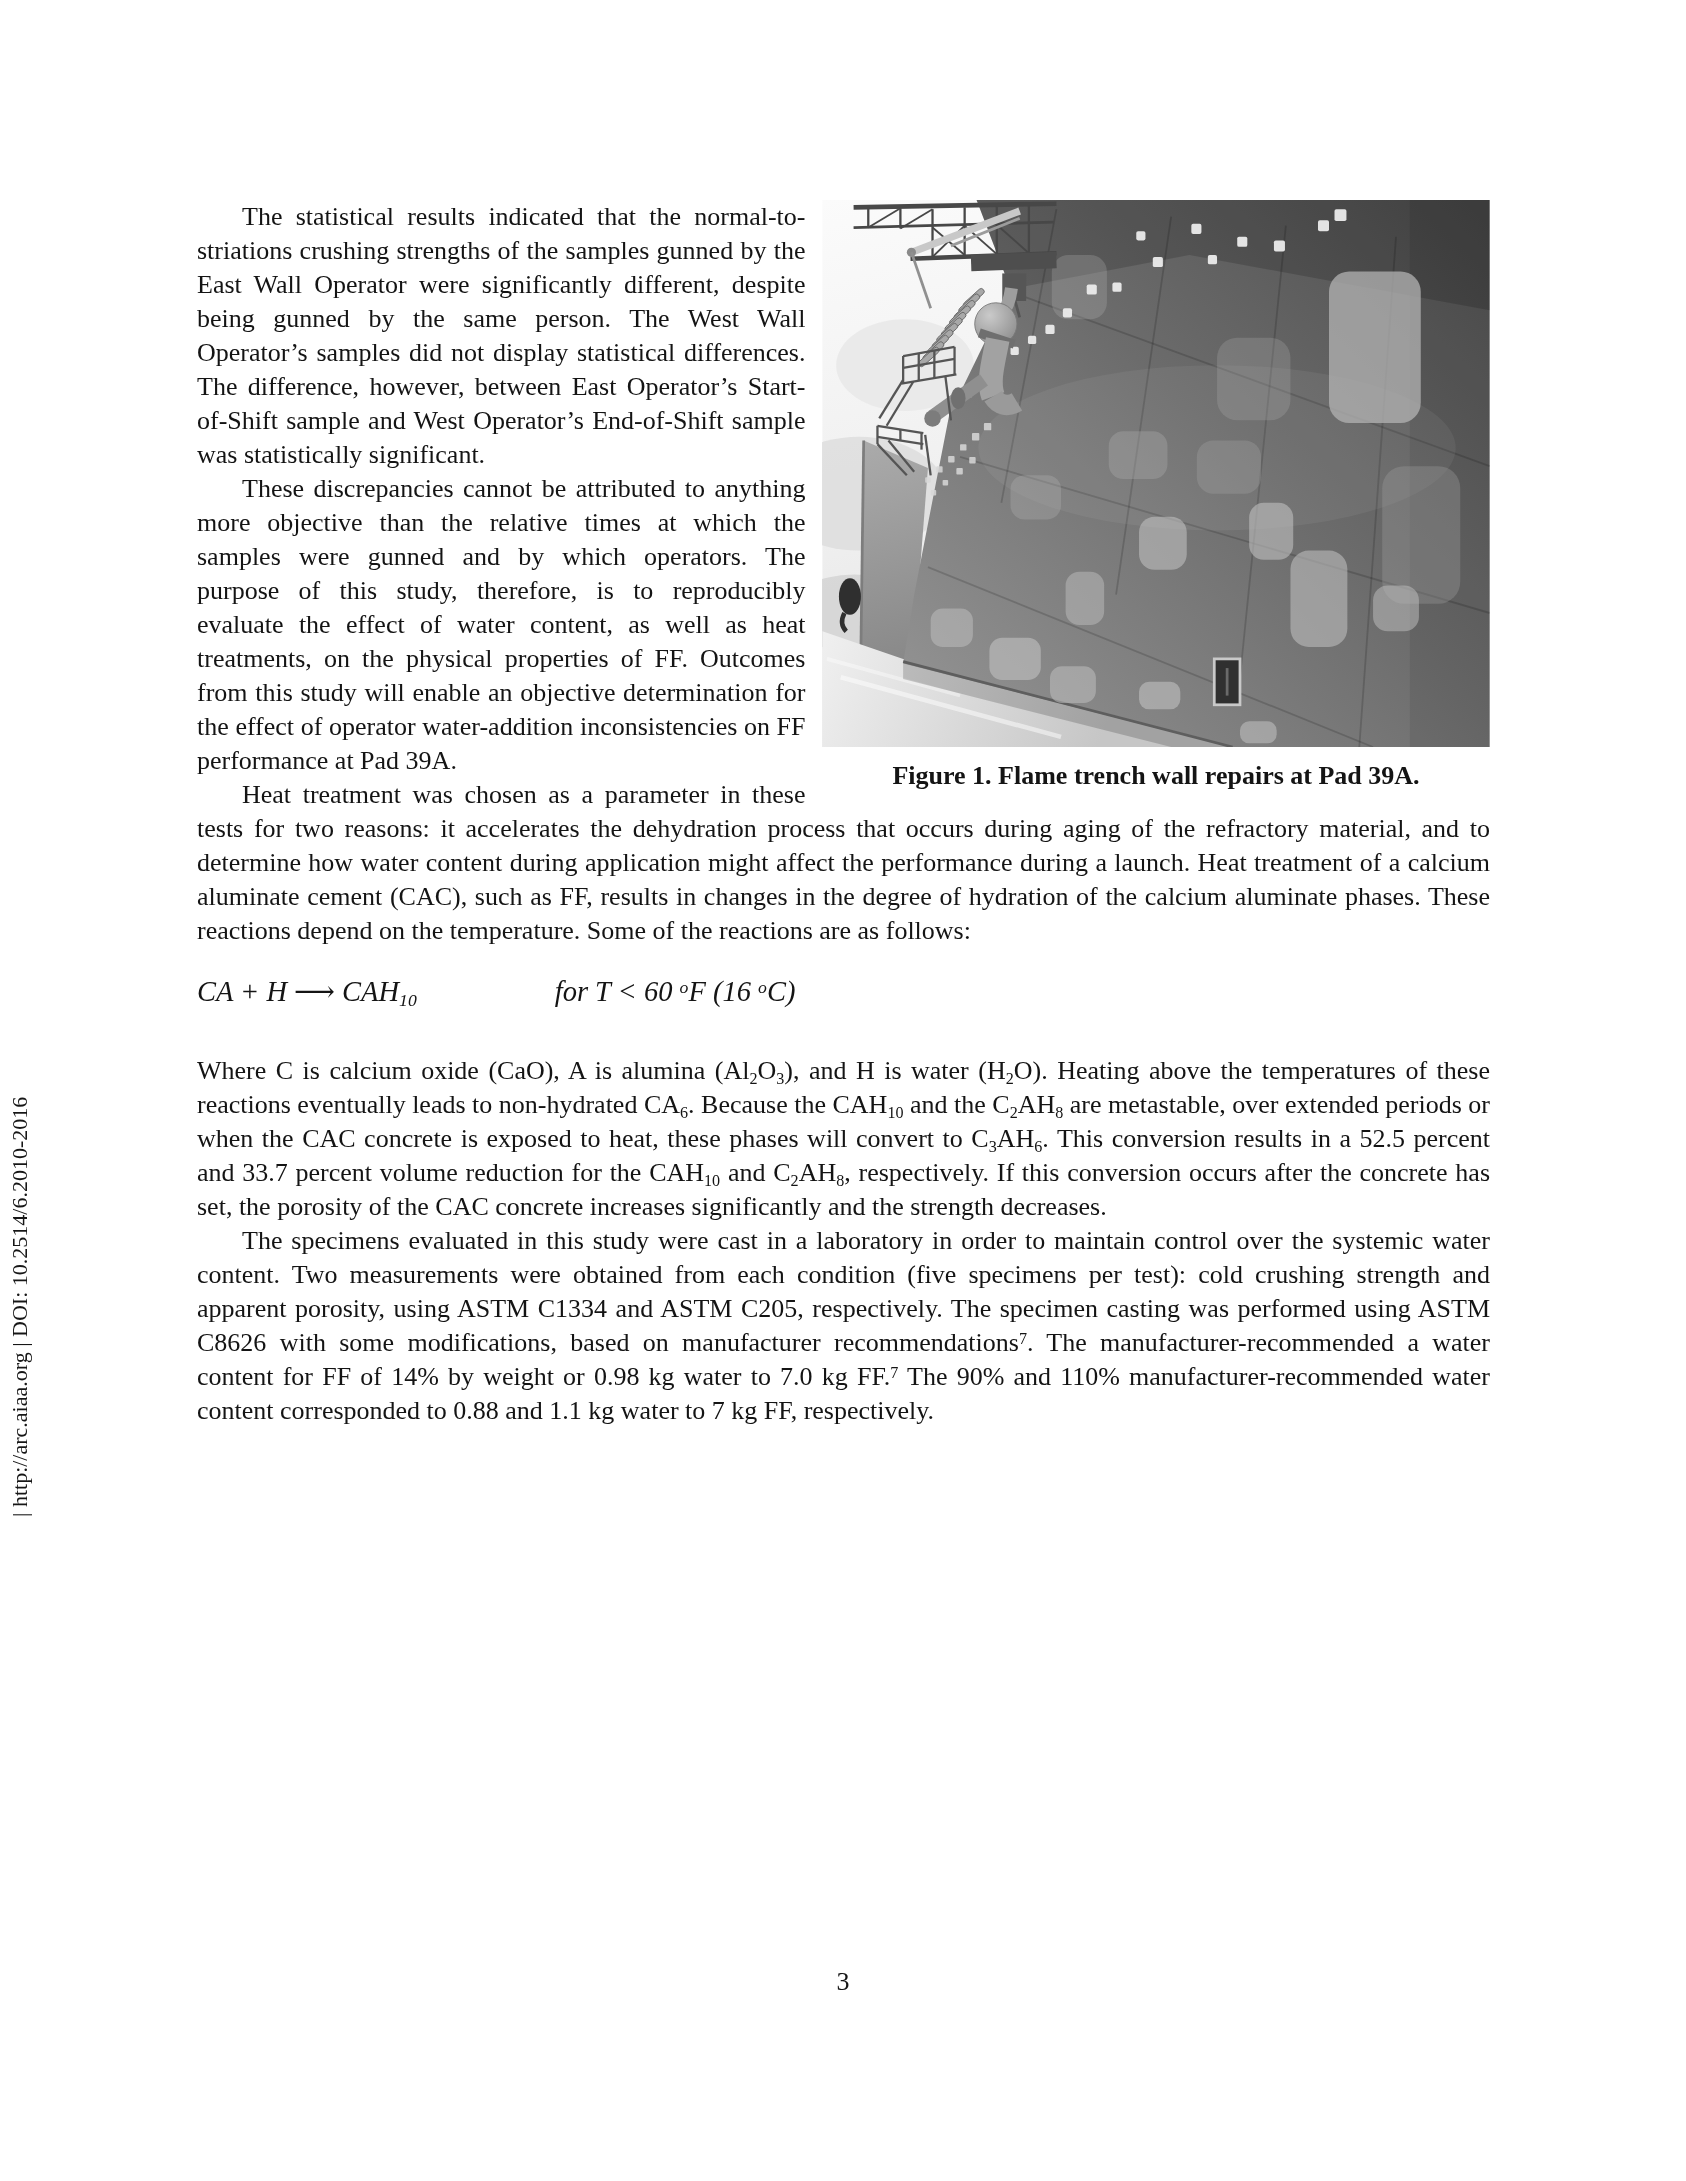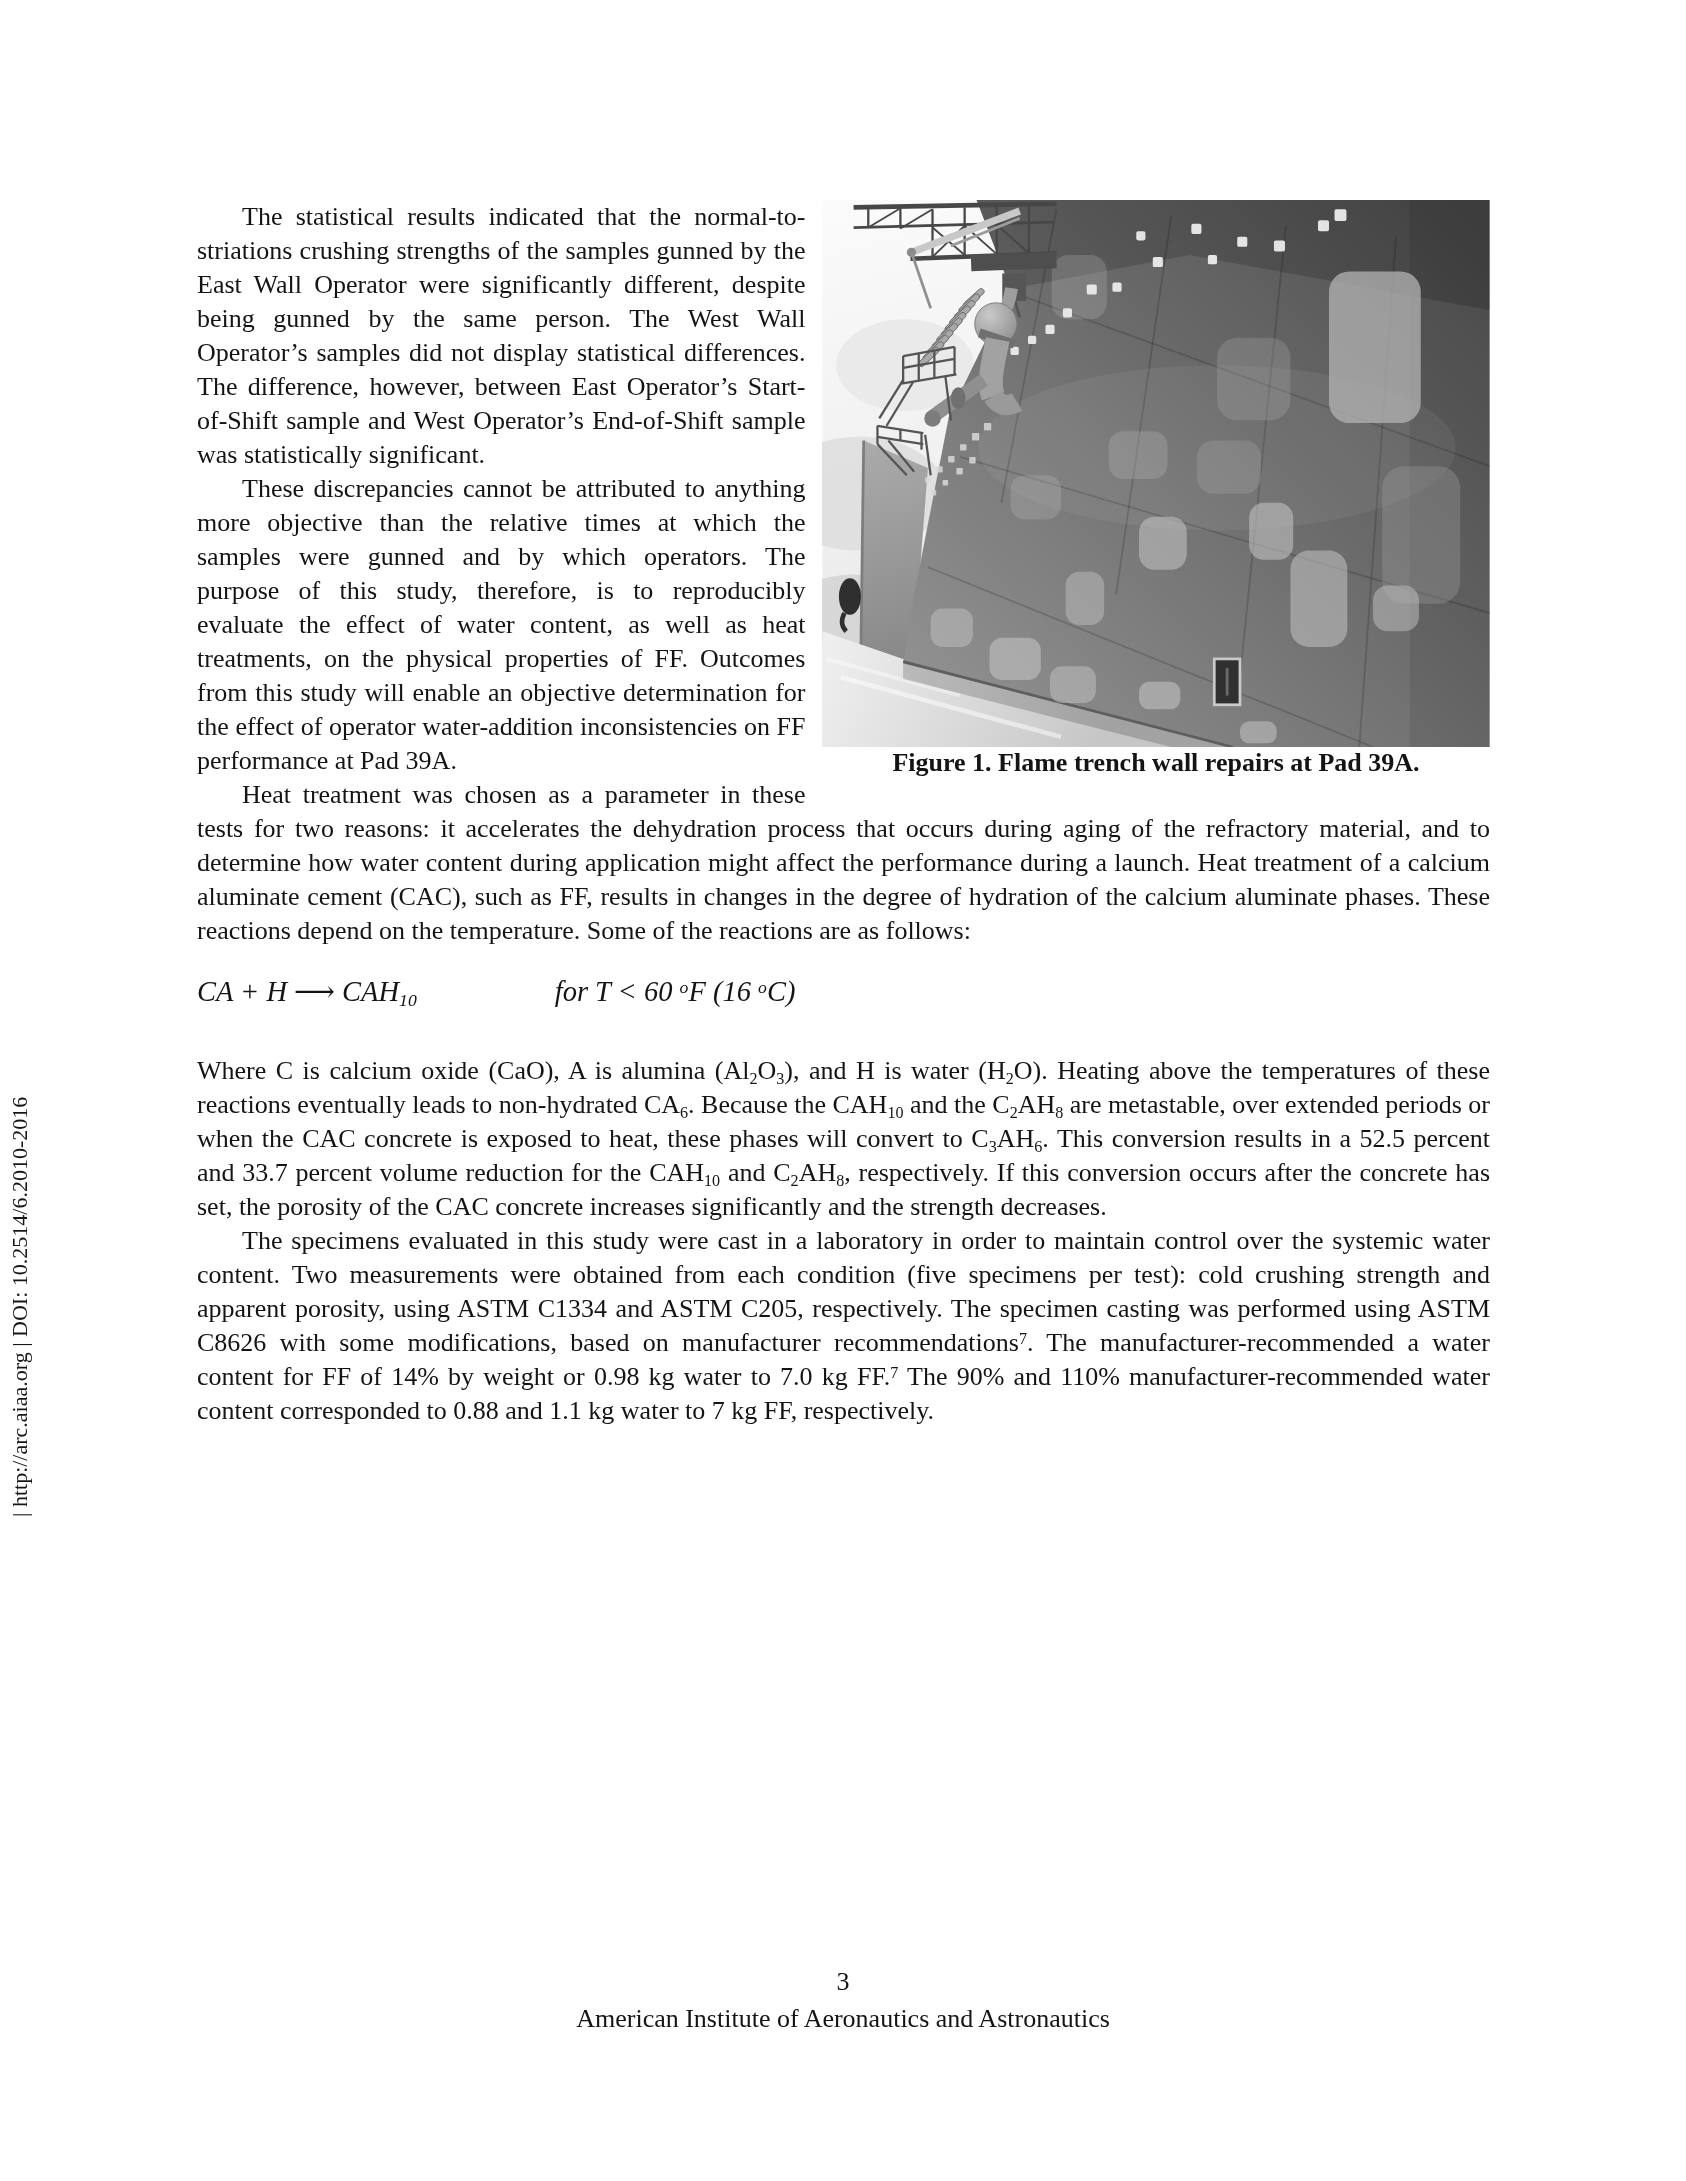--- a/index.html
+++ b/index.html
@@ -32,20 +32,21 @@
   p.bodypar { margin:0; }
   p.indent { text-indent:45px; }
   figure.fig {
     float:right;
     width:668px;
     margin:0 0 13px 16.5px;
     text-align:center;
   }
   figure.fig svg { display:block; width:668px; height:547px; }
   figcaption {
+    margin-top:13px;
     font-weight:bold;
     font-size:26px;
     line-height:31px;
     text-align:center;
     text-indent:0;
   }
   .equations { margin:20px 0 42px 0; }
   .eq {
     text-align:left;
     font-style:italic;
@@ -273,15 +274,14 @@
       <span class="eq-lhs">CA + H ⟶ CAH<sub>10</sub></span><span class="gap"></span><span class="eq-cond">for T &lt; 60 <sup>o</sup>F  (16 <sup>o</sup>C)</span>
     </div>
   </div>
 
   <p class="bodypar">Where C is calcium oxide (CaO), A is alumina (Al<sub>2</sub>O<sub>3</sub>), and H is water (H<sub>2</sub>O).  Heating above the temperatures of these reactions eventually leads to non-hydrated CA<sub>6</sub>.  Because the CAH<sub>10</sub> and the C<sub>2</sub>AH<sub>8</sub> are metastable, over extended periods or when the CAC concrete is exposed to heat, these phases will convert to C<sub>3</sub>AH<sub>6</sub>.  This conversion results in a 52.5 percent and 33.7 percent volume reduction for the CAH<sub>10</sub> and C<sub>2</sub>AH<sub>8</sub>, respectively.  If this conversion occurs after the concrete has set, the porosity of the CAC concrete increases significantly and the strength decreases.</p>
   <p class="bodypar indent">The specimens evaluated in this study were cast in a laboratory in order to maintain control over the systemic water content. Two measurements were obtained from each condition (five specimens per test): cold crushing strength and apparent porosity, using ASTM C1334 and ASTM C205, respectively. The specimen casting was performed using ASTM C8626 with some modifications, based on manufacturer recommendations<sup>7</sup>. The manufacturer-recommended a water content for FF of 14% by weight or 0.98 kg water to 7.0 kg FF.<sup>7</sup> The 90% and 110% manufacturer-recommended water content corresponded to 0.88 and 1.1 kg water to 7 kg FF, respectively.</p>
 </div>
 
 <div class="footer">
   <div>3</div>
-  <div>American Institute of Aeronautics and Astronautics</div>
 </div>
 
 
 </body></html>

